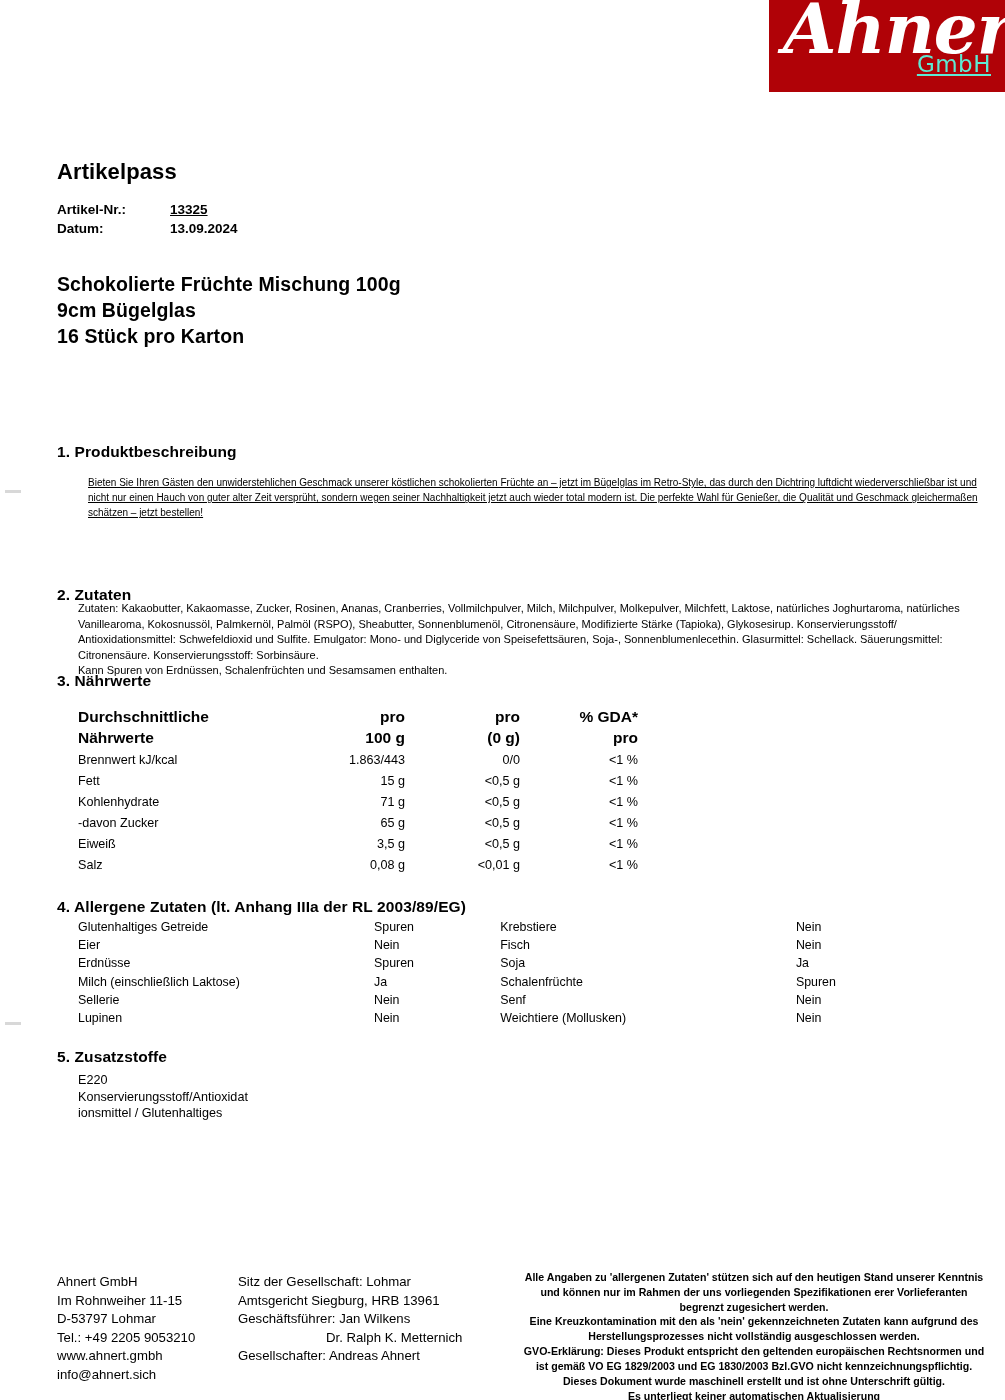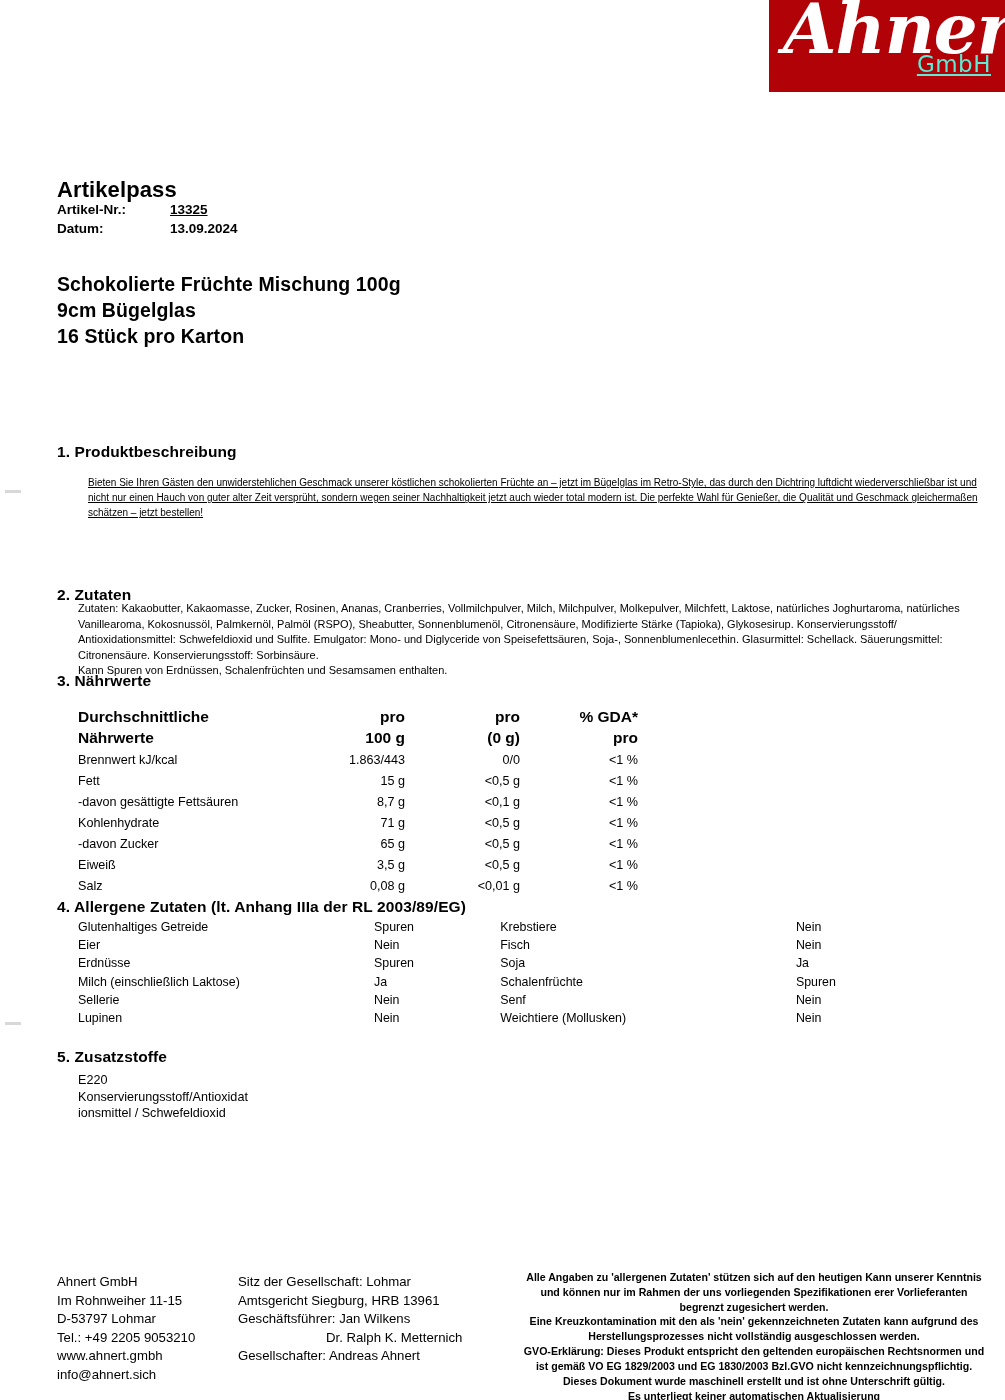--- a/index.html
+++ b/index.html
@@ -61,21 +61,21 @@
     left: 5px;
     width: 16px;
     height: 3px;
     background: #d8d8d8;
   }
 
   
   #doc-title {
     position: absolute;
     left: 57px;
-    top: 178px;
+    top: 160px;
     font-size: 22px;
     font-weight: 700;
     letter-spacing: 0.1px;
     line-height: 1.1;
   }
   .meta-row {
     position: absolute;
     left: 57px;
     font-size: 13.5px;
     font-weight: 700;
@@ -283,26 +283,20 @@
         <td class="c2">0/0</td>
         <td class="c3">&lt;1 %</td>
       </tr>
       <tr>
         <td class="c0">Fett</td>
         <td class="c1">15 g</td>
         <td class="c2">&lt;0,5 g</td>
         <td class="c3">&lt;1 %</td>
       </tr>
       <tr>
-        <td class="c0">-davon gesättigte Fettsäuren</td>
-        <td class="c1">8,7 g</td>
-        <td class="c2">&lt;0,1 g</td>
-        <td class="c3">&lt;1 %</td>
-      </tr>
-      <tr>
         <td class="c0">Kohlenhydrate</td>
         <td class="c1">71 g</td>
         <td class="c2">&lt;0,5 g</td>
         <td class="c3">&lt;1 %</td>
       </tr>
       <tr>
         <td class="c0">-davon Zucker</td>
         <td class="c1">65 g</td>
         <td class="c2">&lt;0,5 g</td>
         <td class="c3">&lt;1 %</td>
@@ -361,42 +355,42 @@
         <td class="n2">Weichtiere (Mollusken)</td>
         <td class="v2">Nein</td>
       </tr>
     </tbody>
   </table>
 
   <div class="sec-head" id="sec5-head">5. Zusatzstoffe</div>
   <div id="sec5-body">
     <div>E220</div>
     <div>Konservierungsstoff/Antioxidat</div>
-    <div>ionsmittel / Schwefeldioxid</div>
+    <div>ionsmittel / Glutenhaltiges</div>
   </div>
 
   <div id="footer-left">
     <div>Ahnert GmbH</div>
     <div>Im Rohnweiher 11-15</div>
     <div>D-53797 Lohmar</div>
     <div>Tel.: +49 2205 9053210</div>
     <div>www.ahnert.gmbh</div>
     <div>info@ahnert.sich</div>
   </div>
 
   <div id="footer-mid">
     <div>Sitz der Gesellschaft: Lohmar</div>
     <div>Amtsgericht Siegburg, HRB 13961</div>
     <div>Geschäftsführer: Jan Wilkens</div>
     <div class="indent">Dr. Ralph K. Metternich</div>
     <div>Gesellschafter: Andreas Ahnert</div>
   </div>
 
   <div id="footer-right">
-    <div>Alle Angaben zu 'allergenen Zutaten' stützen sich auf den heutigen Kann unserer Kenntnis</div>
+    <div>Alle Angaben zu 'allergenen Zutaten' stützen sich auf den heutigen Stand unserer Kenntnis</div>
     <div>und können nur im Rahmen der uns vorliegenden Spezifikationen erer Vorlieferanten</div>
     <div>begrenzt zugesichert werden.</div>
     <div>Eine Kreuzkontamination mit den als 'nein' gekennzeichneten Zutaten kann aufgrund des</div>
     <div>Herstellungsprozesses nicht vollständig ausgeschlossen werden.</div>
     <div>GVO-Erklärung: Dieses Produkt entspricht den geltenden europäischen Rechtsnormen und</div>
     <div>ist gemäß VO EG 1829/2003 und EG 1830/2003 Bzl.GVO nicht kennzeichnungspflichtig.</div>
     <div>Dieses Dokument wurde maschinell erstellt und ist ohne Unterschrift gültig.</div>
     <div>Es unterliegt keiner automatischen Aktualisierung</div>
   </div>
 

